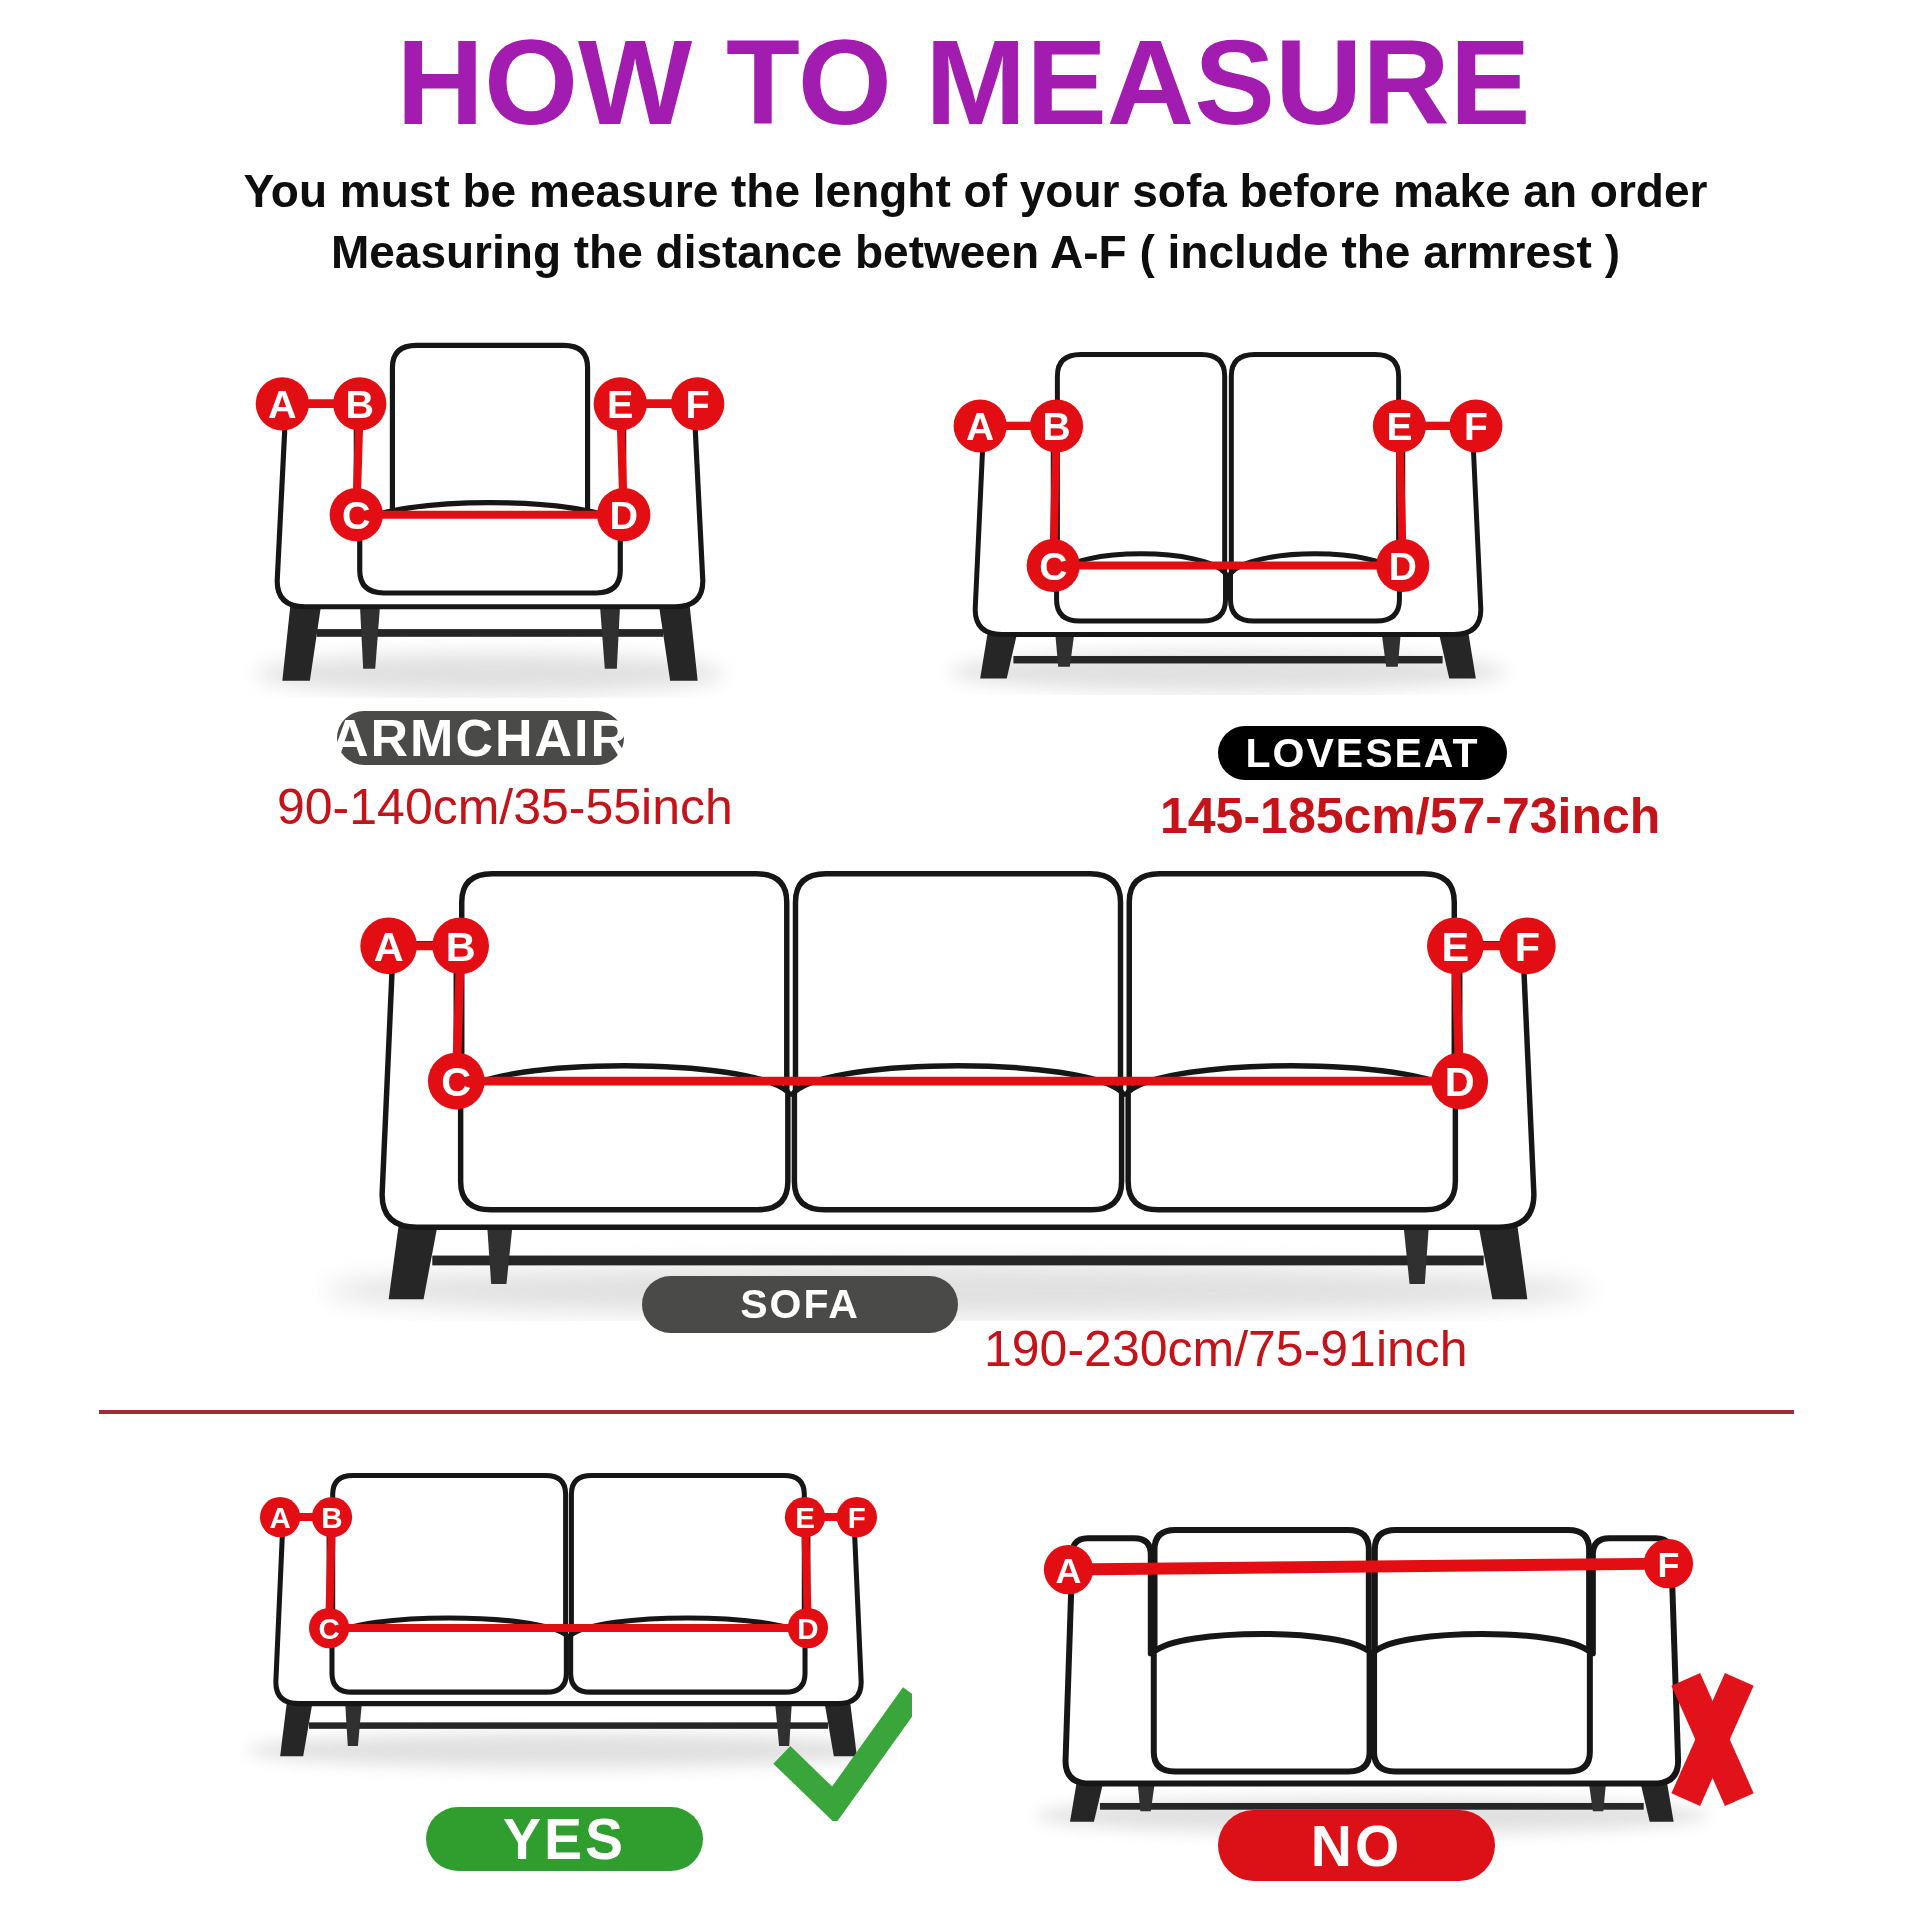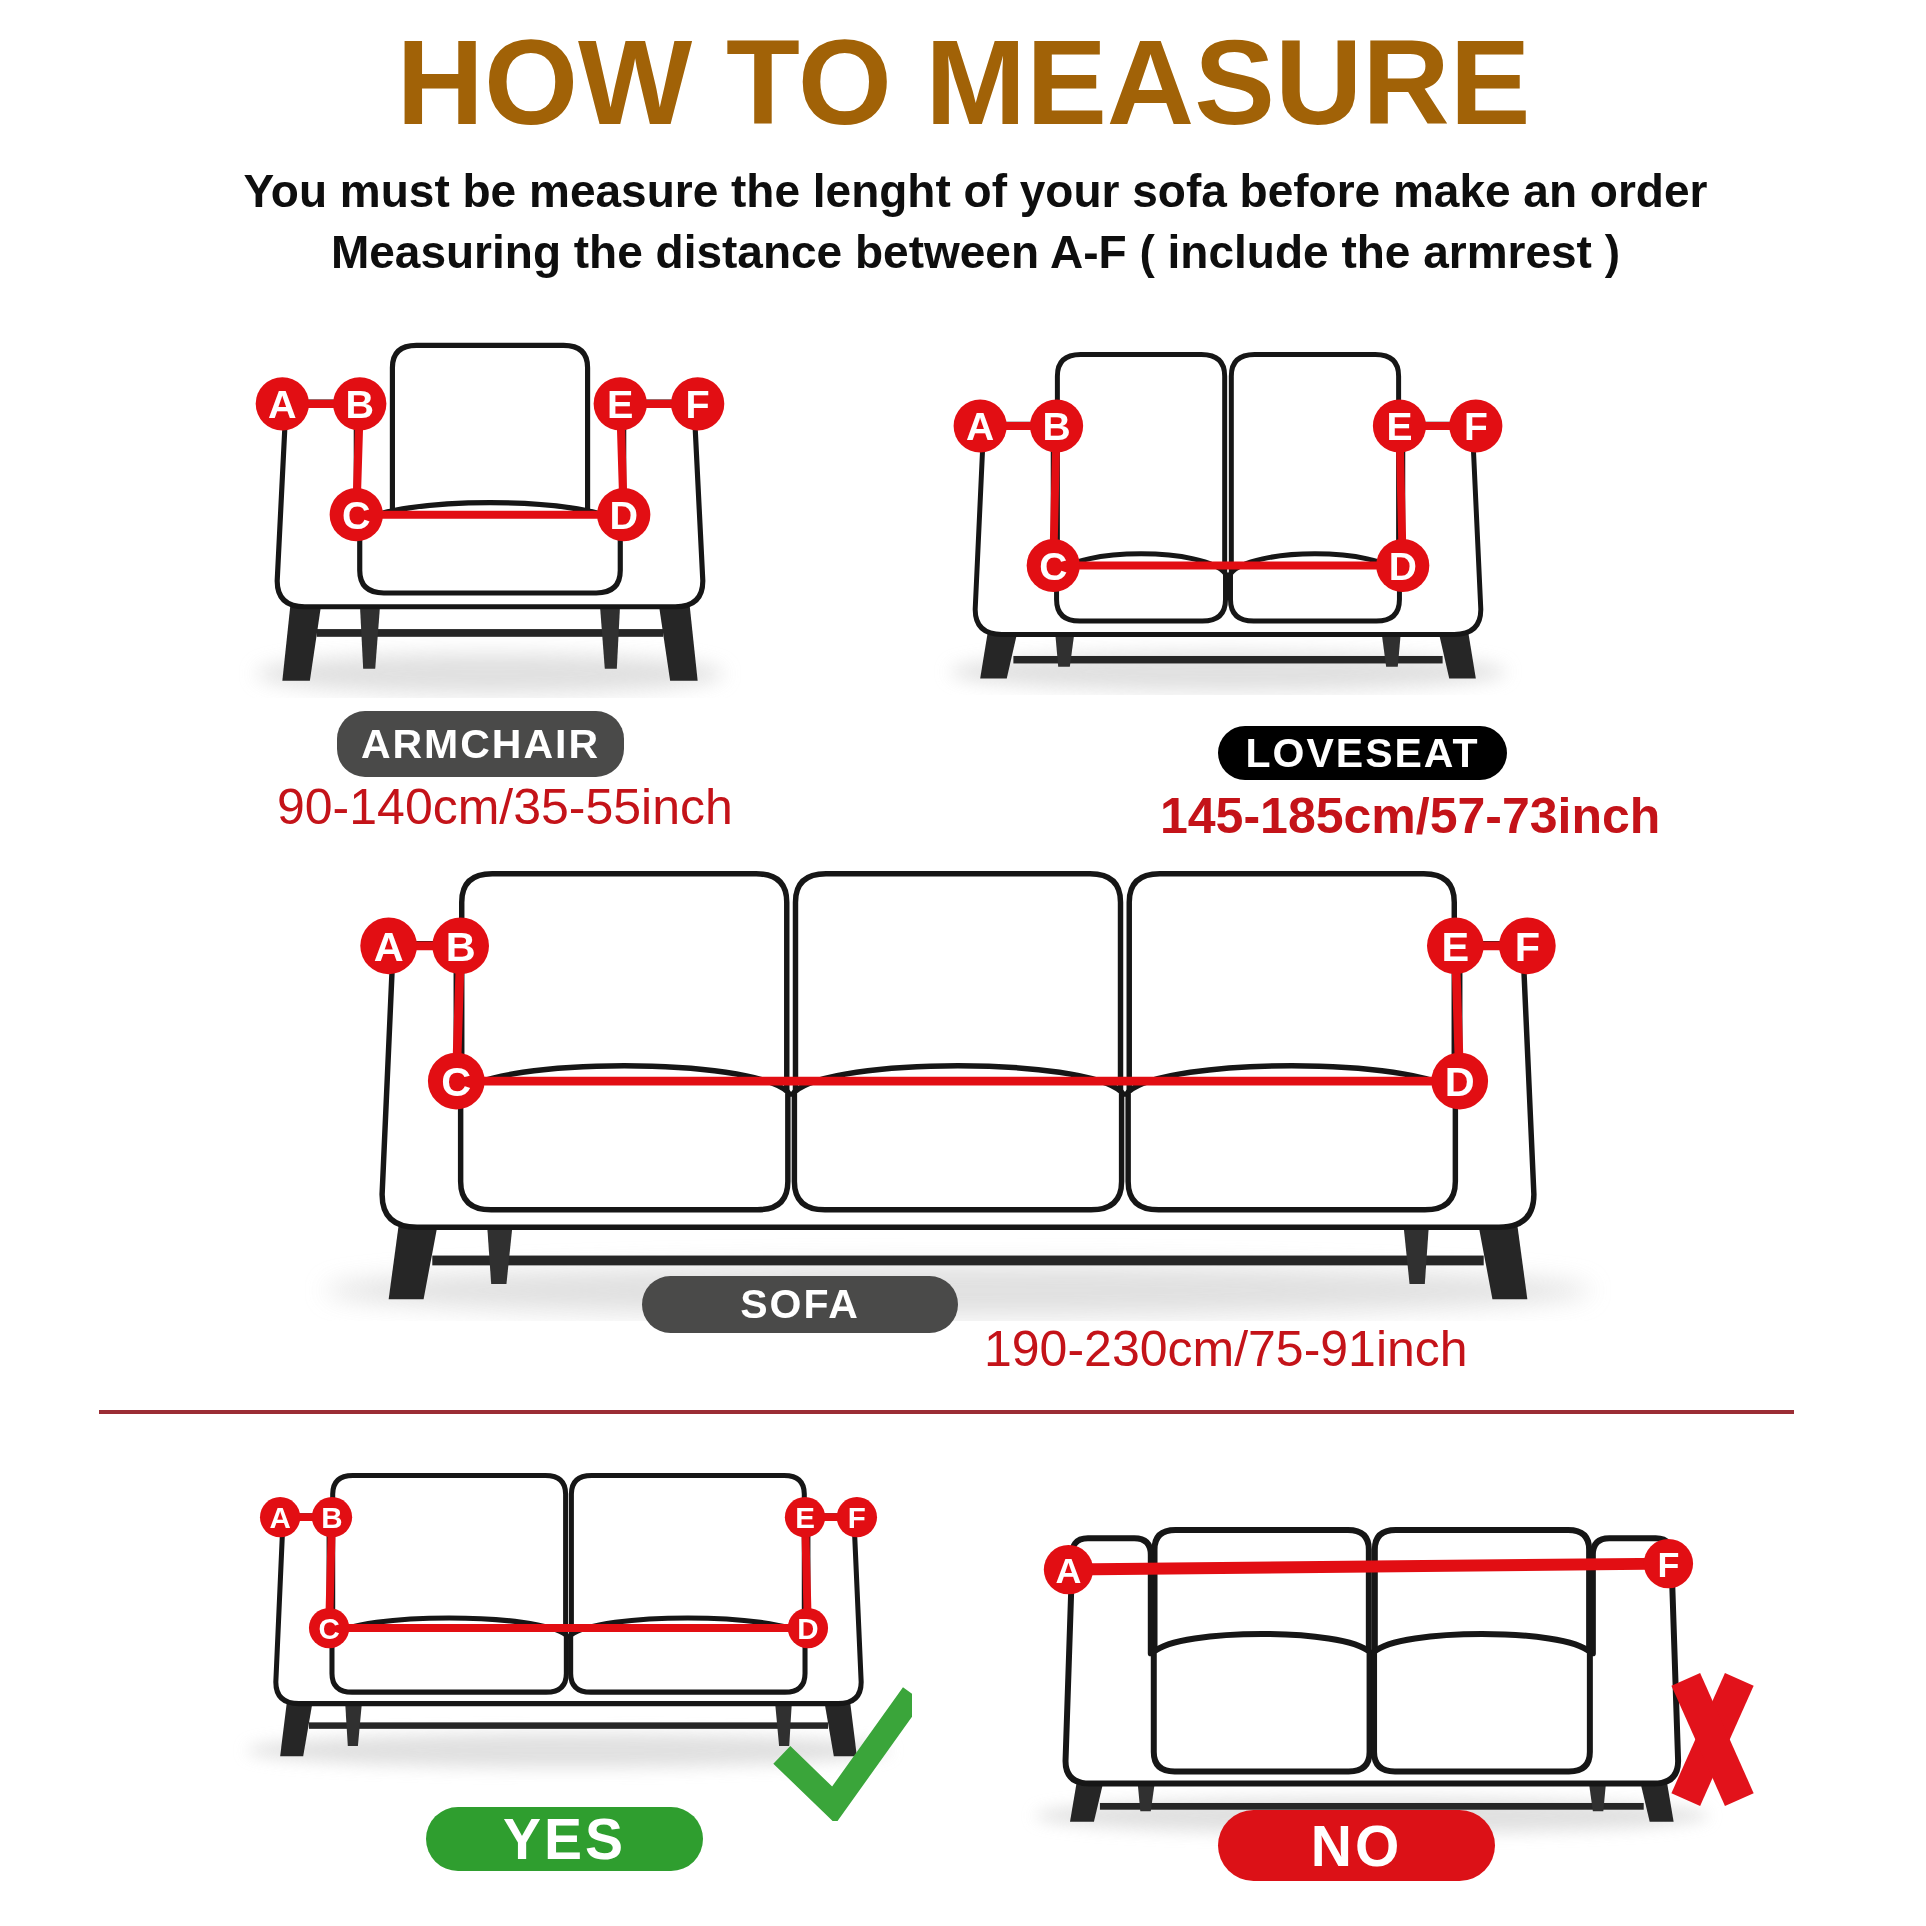--- a/index.html
+++ b/index.html
@@ -15,39 +15,39 @@
     position:absolute;left:0;width:100%;text-align:center;
     font-weight:bold;color:#0e0e0e;font-size:46px;line-height:1.0;margin-left:12px;
   }
   .sub1{top:168px;}
   .sub2{top:229px;}
   .figsvg{position:absolute;}
   .pill{
     position:absolute;display:flex;align-items:center;justify-content:center;
     color:#ffffff;font-weight:bold;white-space:nowrap;
   }
-  .pill-armchair{left:337px;top:711px;width:287px;height:66px;border-radius:28px;font-size:41px;letter-spacing:2px;}
+  .pill-armchair{left:337px;top:711px;width:287px;height:54px;border-radius:28px;font-size:52px;letter-spacing:2px;}
   .pill-loveseat{left:1218px;top:726px;width:289px;height:54px;border-radius:28px;font-size:41px;letter-spacing:2px;}
   .pill-sofa{left:642px;top:1276px;width:316px;height:57px;border-radius:29px;font-size:41px;letter-spacing:2px;}
   .pill-yes{left:426px;top:1807px;width:277px;height:64px;border-radius:33px;font-size:57px;letter-spacing:3px;}
   .pill-no{left:1218px;top:1810px;width:277px;height:71px;border-radius:36px;font-size:57px;letter-spacing:3px;}
   .range{
     position:absolute;font-size:50px;font-weight:400;white-space:nowrap;line-height:1.0;
   }
   .range-armchair{left:277px;top:782px;width:430px;text-align:center;}
   .range-loveseat{left:1160px;top:791px;width:430px;text-align:center;font-weight:bold;}
   .range-sofa{left:984px;top:1324px;}
   .divider{position:absolute;left:99px;top:1410px;width:1695px;height:4px;}
 </style>
 </head>
 <body>
 
 <div class="canvas">
 
-  <div class="title" style="color: #a16207;">HOW TO MEASURE</div>
+  <div class="title" style="color: #a21caf;">HOW TO MEASURE</div>
 
   <div class="sub sub1">You must be measure the lenght of your sofa before make an order</div>
   <div class="sub sub2">Measuring the distance between A-F ( include the armrest )</div>
 
   <svg id="fig-armchair" class="figsvg" viewBox="0 0 635 430" style="left: 217px; top: 328px; width: 546px; height: 370px;">
       <defs>
         <filter id="fig-armchair-blur" x="-50%" y="-50%" width="200%" height="200%">
           <feGaussianBlur stdDeviation="11"></feGaussianBlur>
         </filter>
       </defs>

